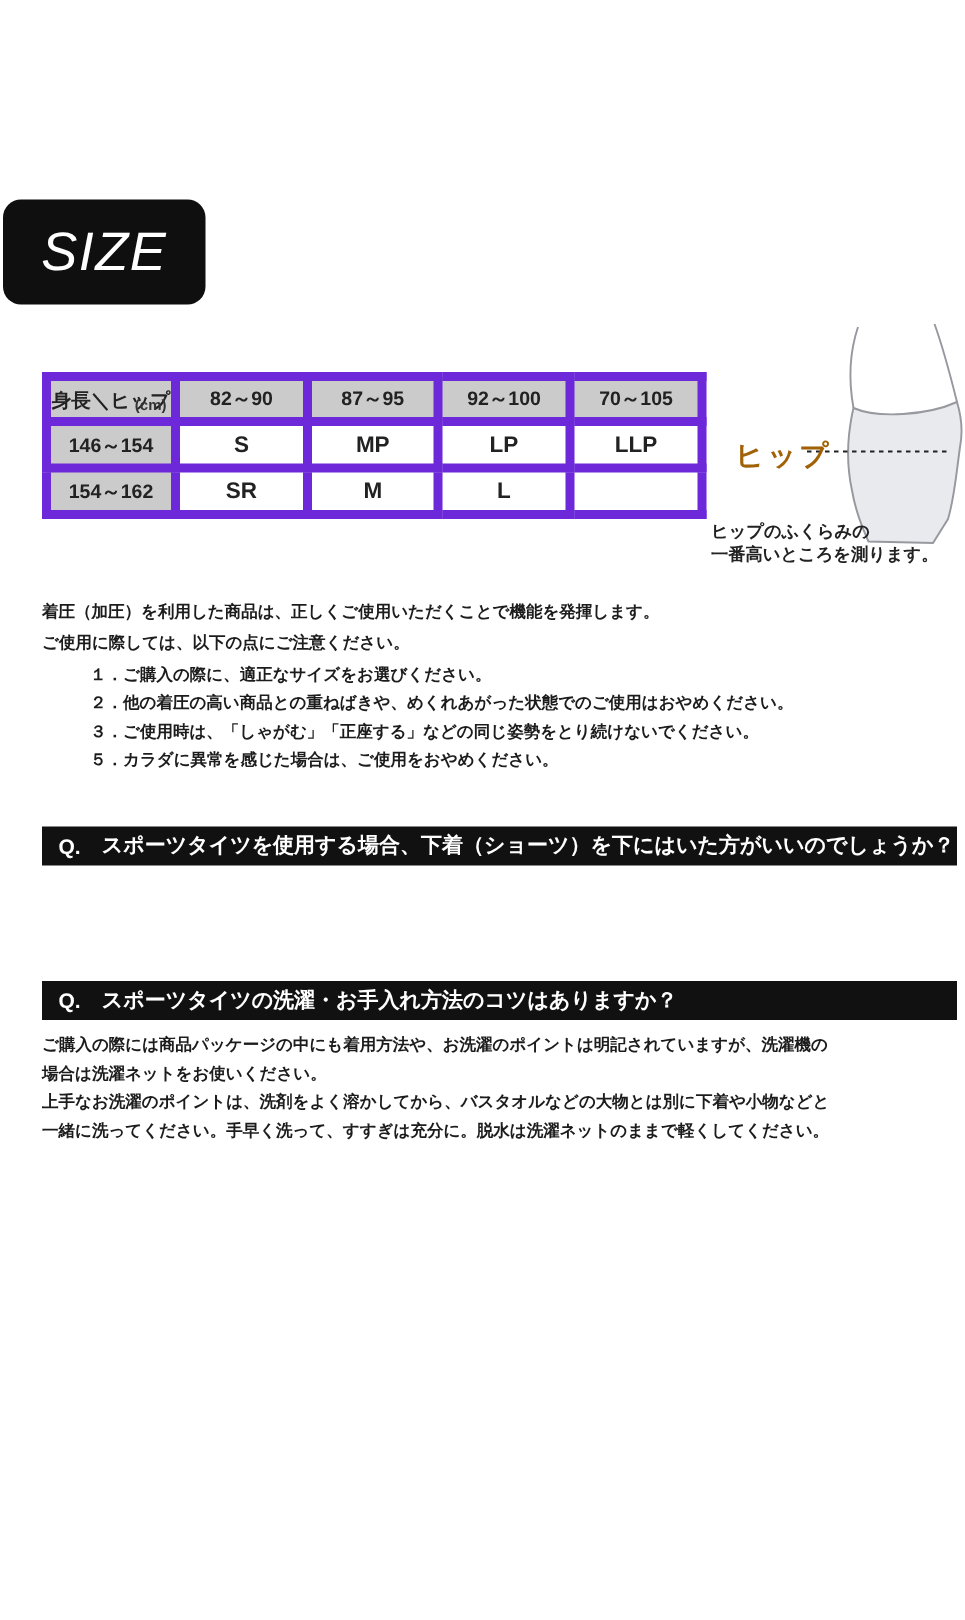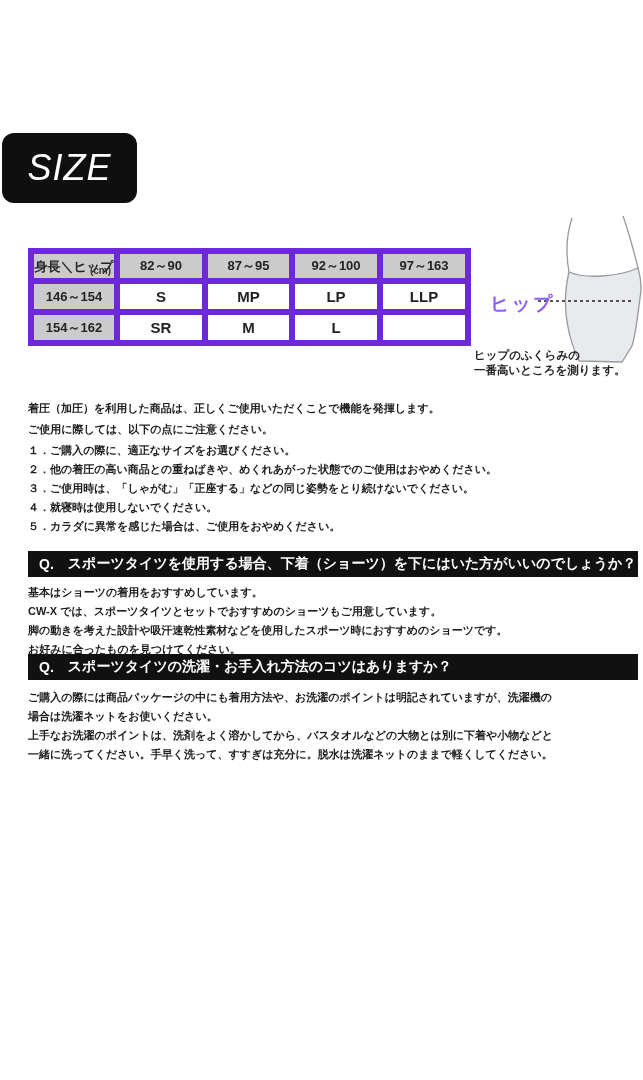--- a/index.html
+++ b/index.html
@@ -52,35 +52,35 @@
     position: absolute;
     right: 3px; bottom: 2px;
     font-size: 10px; font-weight: bold; color: #333;
   }
 
   
   .hip-diagram { position: absolute; left: 460px; top: 215px; width: 183px; height: 180px; }
   .hip-diagram svg { position: absolute; left: 0; top: 0; }
   .hip-label {
     position: absolute; left: 30px; top: 76px;
-    font-size: 19px; font-weight: bold; color: #8b5cf6;
+    font-size: 19px; font-weight: bold; color: #a16207;
     letter-spacing: 2px;
   }
   .hip-caption {
     position: absolute; left: 14px; top: 133px;
     font-size: 11.5px; font-weight: bold; color: #222;
     line-height: 15px; white-space: nowrap;
   }
 
   
   .bodytext { position: absolute; left: 28px; font-size: 11px; font-weight: bold; color: #1c1c1c; }
   .line { line-height: 19px; white-space: nowrap; }
   .intro { top: 398px; }
   .intro .line { line-height: 21px; }
-  .notice-list { top: 441px; }
+  .notice-list { top: 441px; margin-left: 32px; }
 
   
   .q-bar {
     position: absolute; left: 28px;
     width: 610px; height: 26px;
     background: #111111;
     color: #ffffff;
     display: flex; align-items: center;
     font-size: 14px; font-weight: bold;
     white-space: nowrap;
@@ -105,21 +105,21 @@
     <table class="size-table">
       <tbody>
           <tr class="hdr">
         <th class="corner c0">
           <span>身長＼ヒップ</span>
           <span class="unit">(cm)</span>
         </th>
         <th class="c1">82～90</th>
         <th class="c2">87～95</th>
         <th class="c3">92～100</th>
-        <th class="c4">97～163</th>
+        <th class="c4">70～105</th>
       </tr>
       <tr>
         <th class="c0">146～154</th>
         <td>S</td>
         <td>MP</td>
         <td>LP</td>
         <td>LLP</td>
       </tr>
       <tr>
         <th class="c0">154～162</th>
@@ -157,33 +157,26 @@
 
   <div class="bodytext intro">
     <div class="line">着圧（加圧）を利用した商品は、正しくご使用いただくことで機能を発揮します。</div>
     <div class="line">ご使用に際しては、以下の点にご注意ください。</div>
   </div>
 
   <div class="bodytext notice-list">
     <div class="line">１．ご購入の際に、適正なサイズをお選びください。</div>
     <div class="line">２．他の着圧の高い商品との重ねばきや、めくれあがった状態でのご使用はおやめください。</div>
     <div class="line">３．ご使用時は、「しゃがむ」「正座する」などの同じ姿勢をとり続けないでください。</div>
-    <div class="line">４．就寝時は使用しないでください。</div>
     <div class="line">５．カラダに異常を感じた場合は、ご使用をおやめください。</div>
   </div>
 
   <div class="q-bar q1">
     <span class="q-label">Q.</span>
     <span class="q-text">スポーツタイツを使用する場合、下着（ショーツ）を下にはいた方がいいのでしょうか？</span>
-  </div>
-  <div class="bodytext a1">
-    <div class="line">基本はショーツの着用をおすすめしています。</div>
-    <div class="line">CW-X では、スポーツタイツとセットでおすすめのショーツもご用意しています。</div>
-    <div class="line">脚の動きを考えた設計や吸汗速乾性素材などを使用したスポーツ時におすすめのショーツです。</div>
-    <div class="line">お好みに合ったものを見つけてください。</div>
   </div>
 
   <div class="q-bar q2">
     <span class="q-label">Q.</span>
     <span class="q-text">スポーツタイツの洗濯・お手入れ方法のコツはありますか？</span>
   </div>
   <div class="bodytext a2">
     <div class="line">ご購入の際には商品パッケージの中にも着用方法や、お洗濯のポイントは明記されていますが、洗濯機の</div>
     <div class="line">場合は洗濯ネットをお使いください。</div>
     <div class="line">上手なお洗濯のポイントは、洗剤をよく溶かしてから、バスタオルなどの大物とは別に下着や小物などと</div>

